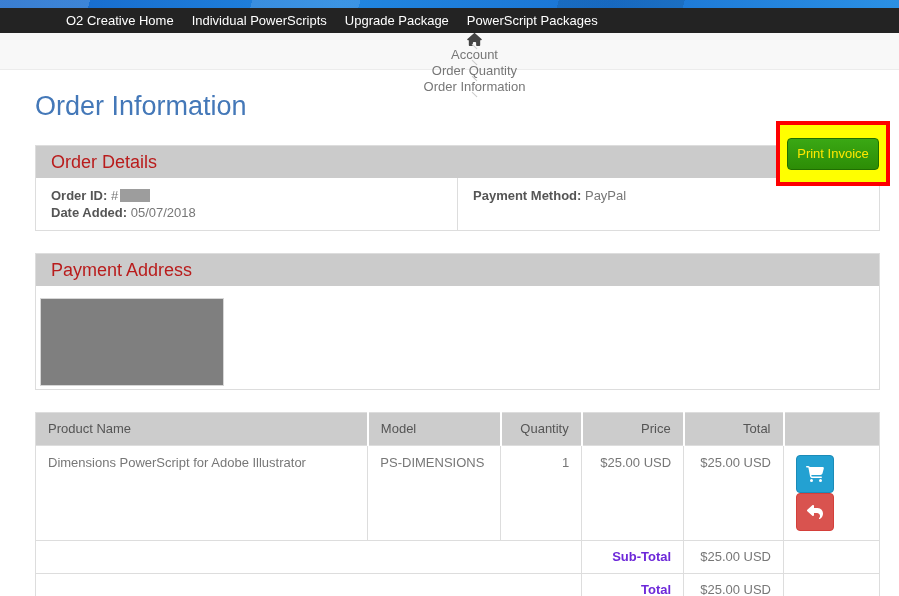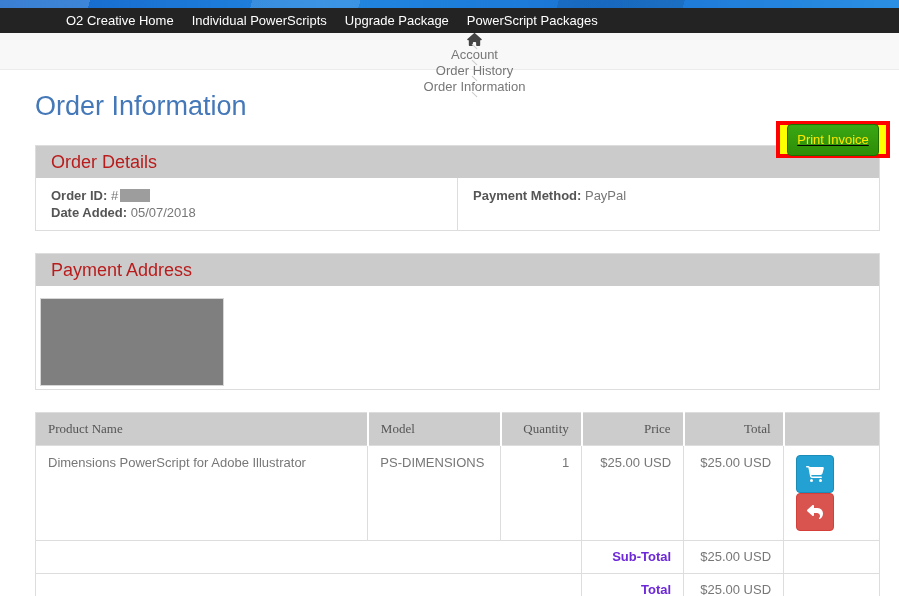--- a/index.html
+++ b/index.html
@@ -45,23 +45,23 @@
 
   
   .container { position:relative; margin-left:35px; width:845px; }
   h1.page-title {
     margin:18px 0 21px 0; font-size:27px; line-height:36px;
     font-weight:300; color:#4478b8;
   }
 
   
   .annotation {
-    position:absolute; top:33px; left:741px; width:114px; height:37px;
+    position:absolute; top:33px; left:741px; width:114px; height:65px;
     background:#ffff00; border:4px solid #fe0000; z-index:10;
-    display:flex; align-items:center; justify-content:center;text-decoration:underline;
+    display:flex; align-items:center; justify-content:center;
   }
   .btn-print {
     width:92px; height:32px; border-radius:4px; cursor:pointer;
     background:linear-gradient(#3aa814,#2d8d06); border:1px solid #1f6f00;
     color:#ffe800; font-size:13px; font-family:inherit;
   }
 
   
   .panel { border:1px solid #ddd; margin-bottom:22px; }
   .panel-heading {
@@ -81,21 +81,20 @@
 
   
   table.items {
     width:845px; border-collapse:collapse; font-size:13px; color:#777;
     border:1px solid #ddd;
   }
   table.items th {
     background:#ccc; color:#555; font-weight:400; text-align:left;
     padding:8px 12px; line-height:16px; border-left:2px solid #fff;
     border-bottom:1px solid #ddd;
-    font-family:Liberation Serif, serif;
   }
   table.items th:first-child { border-left:1px solid #ddd; }
   table.items th.num { text-align:right; }
   table.items td {
     border:1px solid #ddd; padding:9px 12px; line-height:16px; vertical-align:top;
   }
   table.items td.num { text-align:right; }
   td.actions { padding:6px 0 6px 8px; }
   .icon-btn {
     width:38px; height:38px; border-radius:4px; cursor:pointer;
@@ -122,21 +121,21 @@
 
 <div class="crumbbar">
   <a href="#" class="home-ico">
     <svg width="15" height="13" viewBox="0 0 576 512" fill="#444">
         <path d="M575.8 255.5c0 18-15 32.1-32 32.1h-32l.7 160.2c0 2.7-.2 5.4-.5 8.1V472c0 22.1-17.9 40-40 40H456c-1.1 0-2.2 0-3.3-.1c-1.4 .1-2.8 .1-4.2 .1H416 392c-22.1 0-40-17.9-40-40V448 384c0-17.7-14.3-32-32-32H256c-17.7 0-32 14.3-32 32v64 24c0 22.1-17.9 40-40 40H160 128.1c-1.5 0-3-.1-4.5-.2c-1.2 .1-2.4 .2-3.6 .2H104c-22.1 0-40-17.9-40-40V360c0-.9 0-1.9 .1-2.8V287.6H32c-18 0-32-14-32-32.1c0-9 3-17 10-24L266.4 8c7-7 15-8 22-8s15 2 21 7L564.8 231.5c8 7 12 15 11 24z"></path>
       </svg>
   </a>
   <i class="chev"></i>
   <a href="#">Account</a>
   <i class="chev"></i>
-  <a href="#">Order History</a>
+  <a href="#">Order Quantity</a>
   <i class="chev"></i>
   <a href="#">Order Information</a>
   <i class="chev"></i>
 </div>
 
 <main class="container">
 
   <h1 class="page-title">Order Information</h1>
 
   <div class="annotation">

